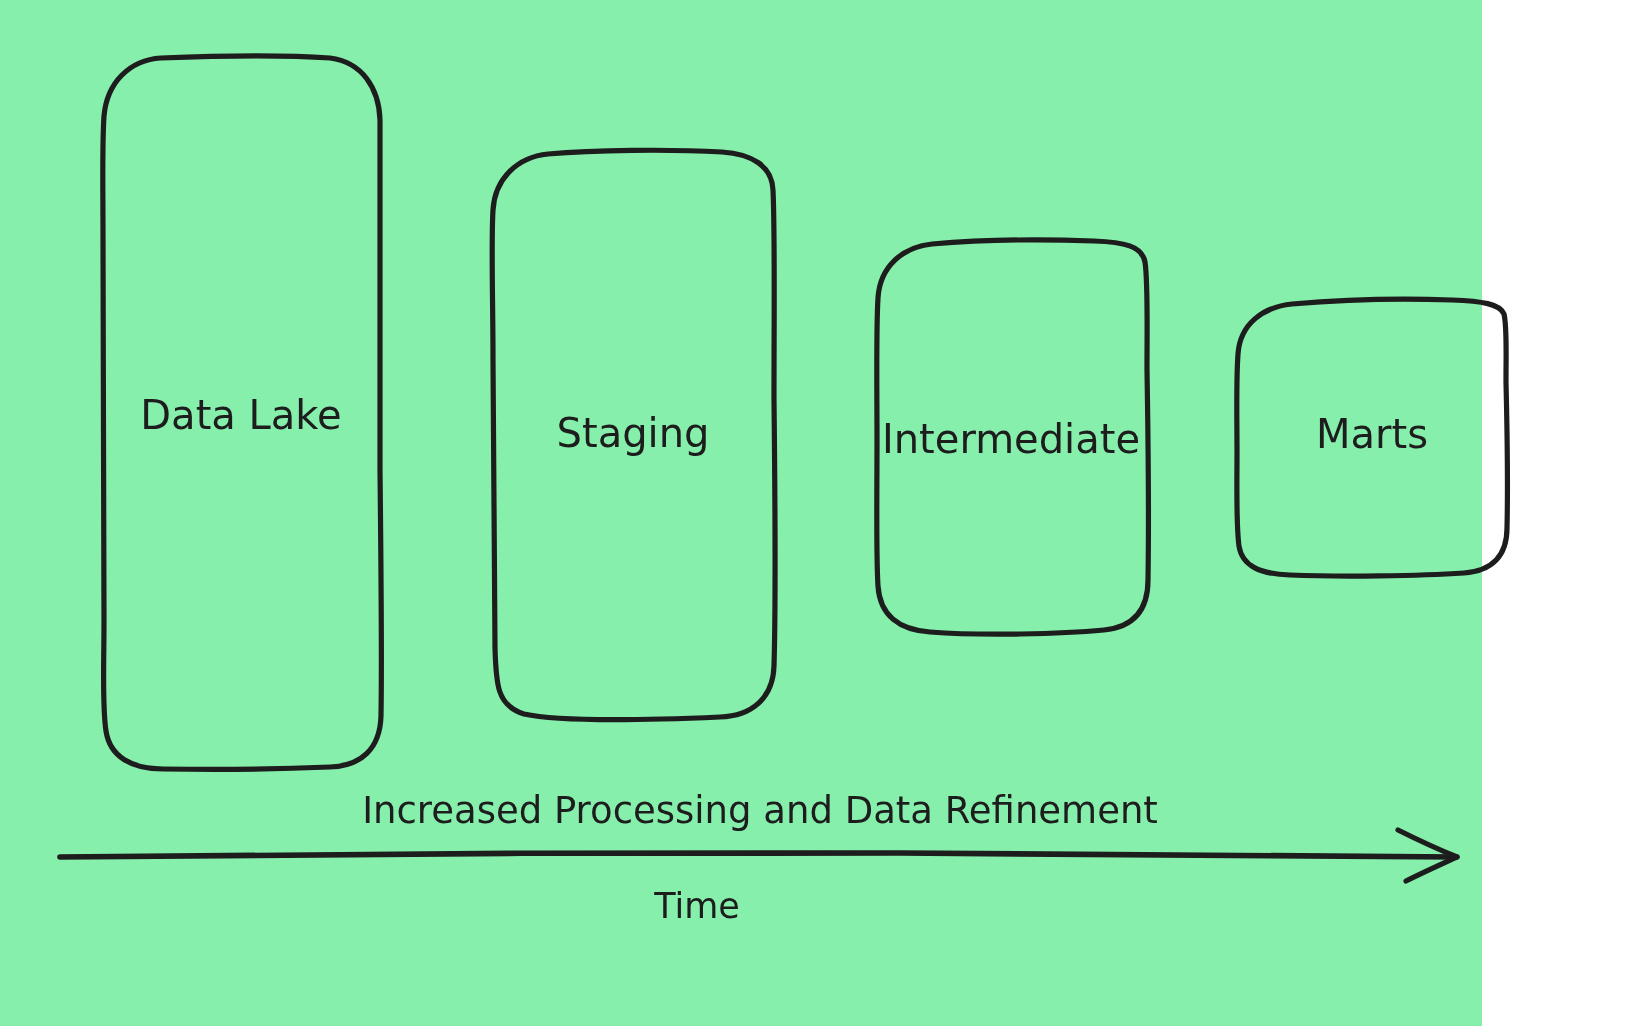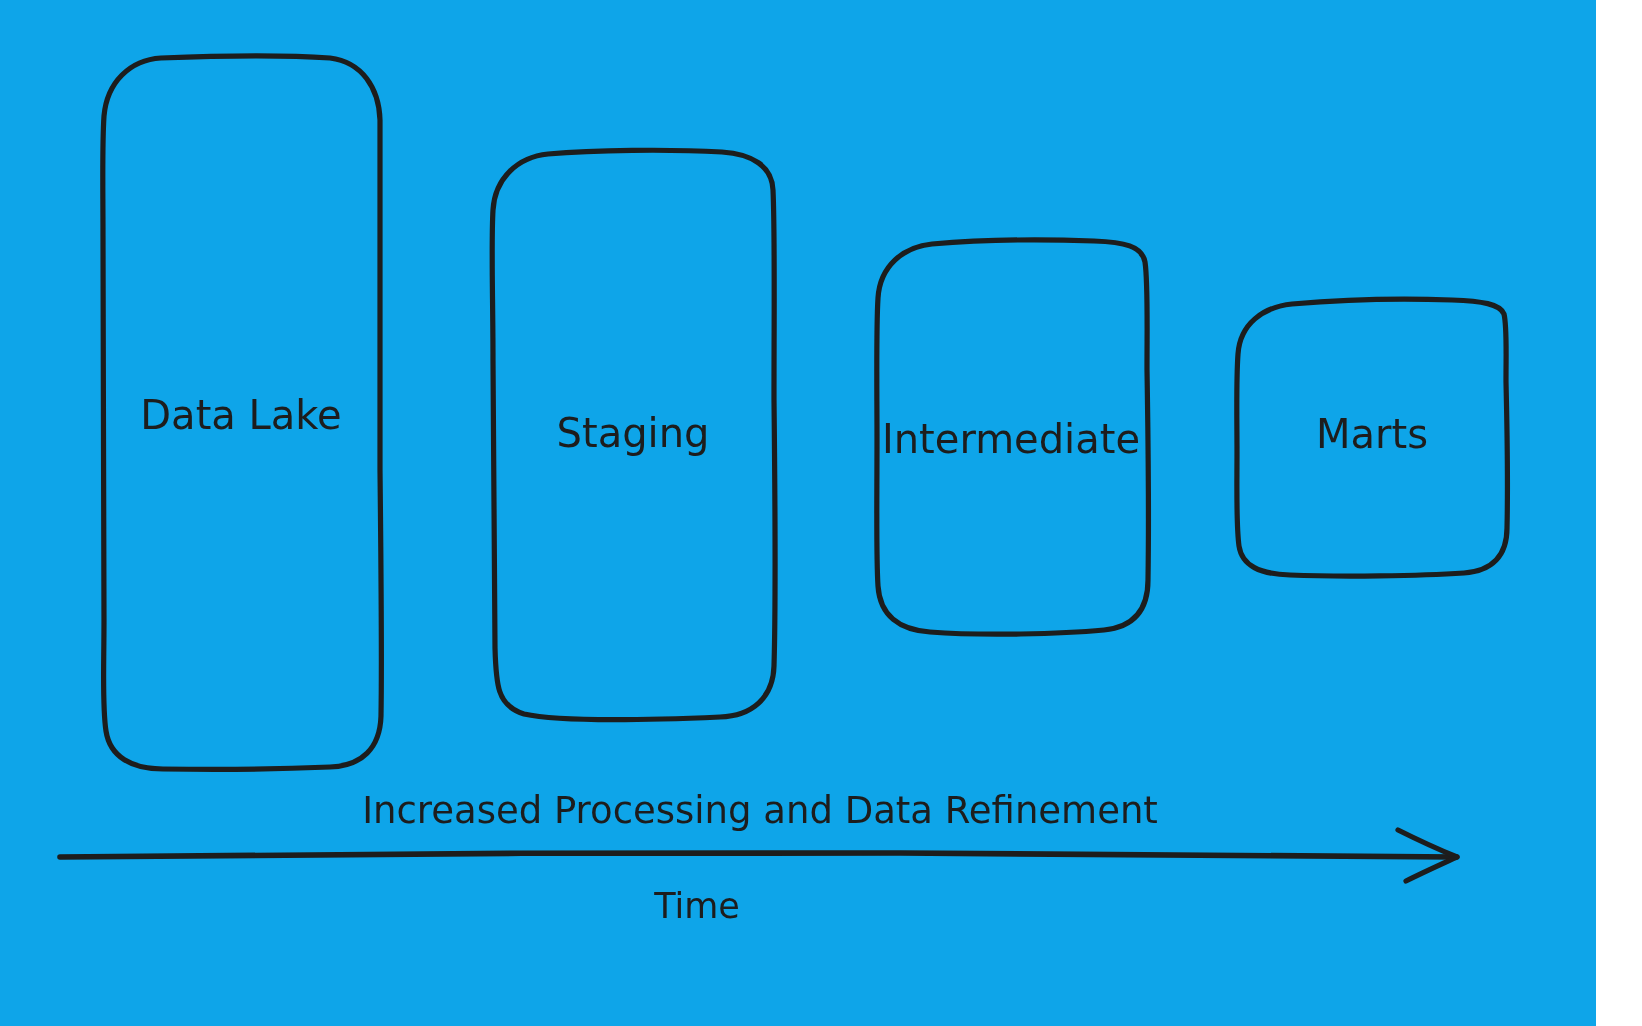--- a/index.html
+++ b/index.html
@@ -9,23 +9,23 @@
     background: #ffffff;
   }
   body {
     width: 1642px;
     height: 1026px;
     overflow: hidden;
     font-family: "DejaVu Sans", sans-serif;
   }
   #diagram-root {
     position: relative;
-    width: 1596px;
+    width: 1482px;
     height: 1026px;
-    background: #0ea5e9;
+    background: #86efac;
   }
   #diagram-svg {
     position: absolute;
     top: 0;
     left: 0;
     width: 1642px;
     height: 1026px;
     display: block;
   }
   .sketch-stroke {

